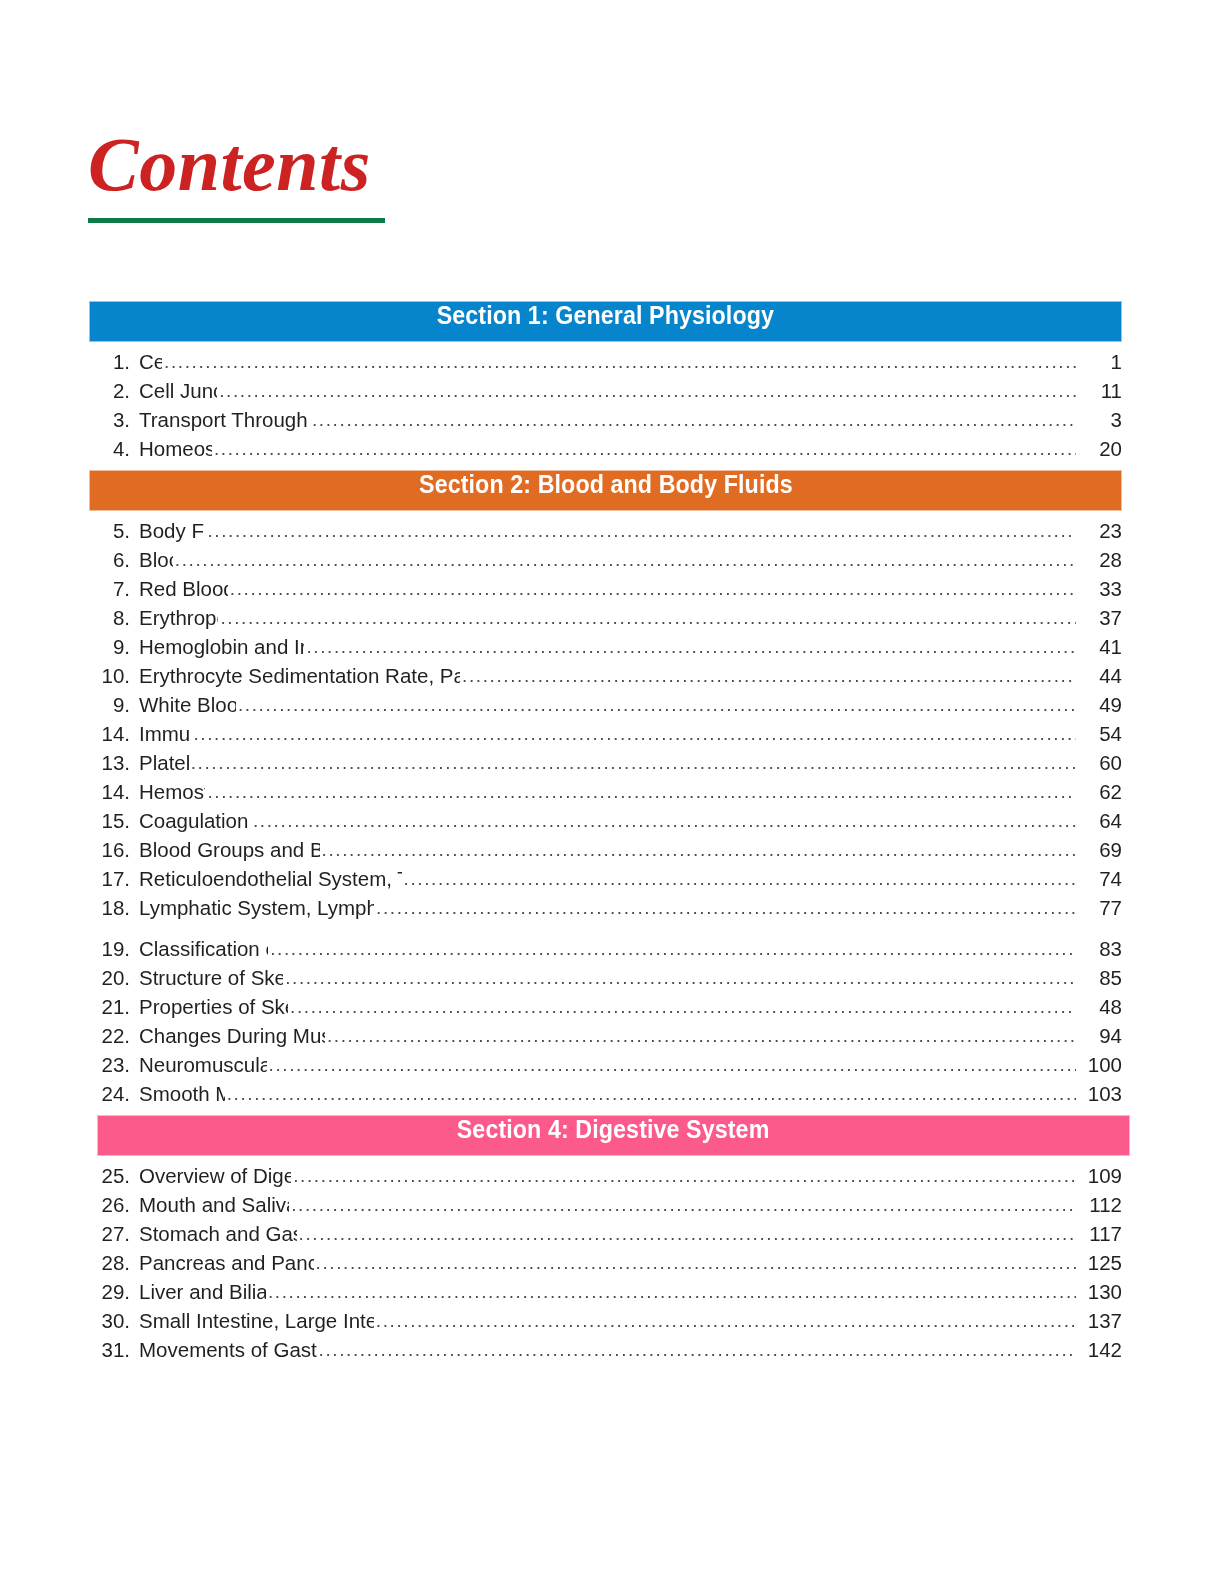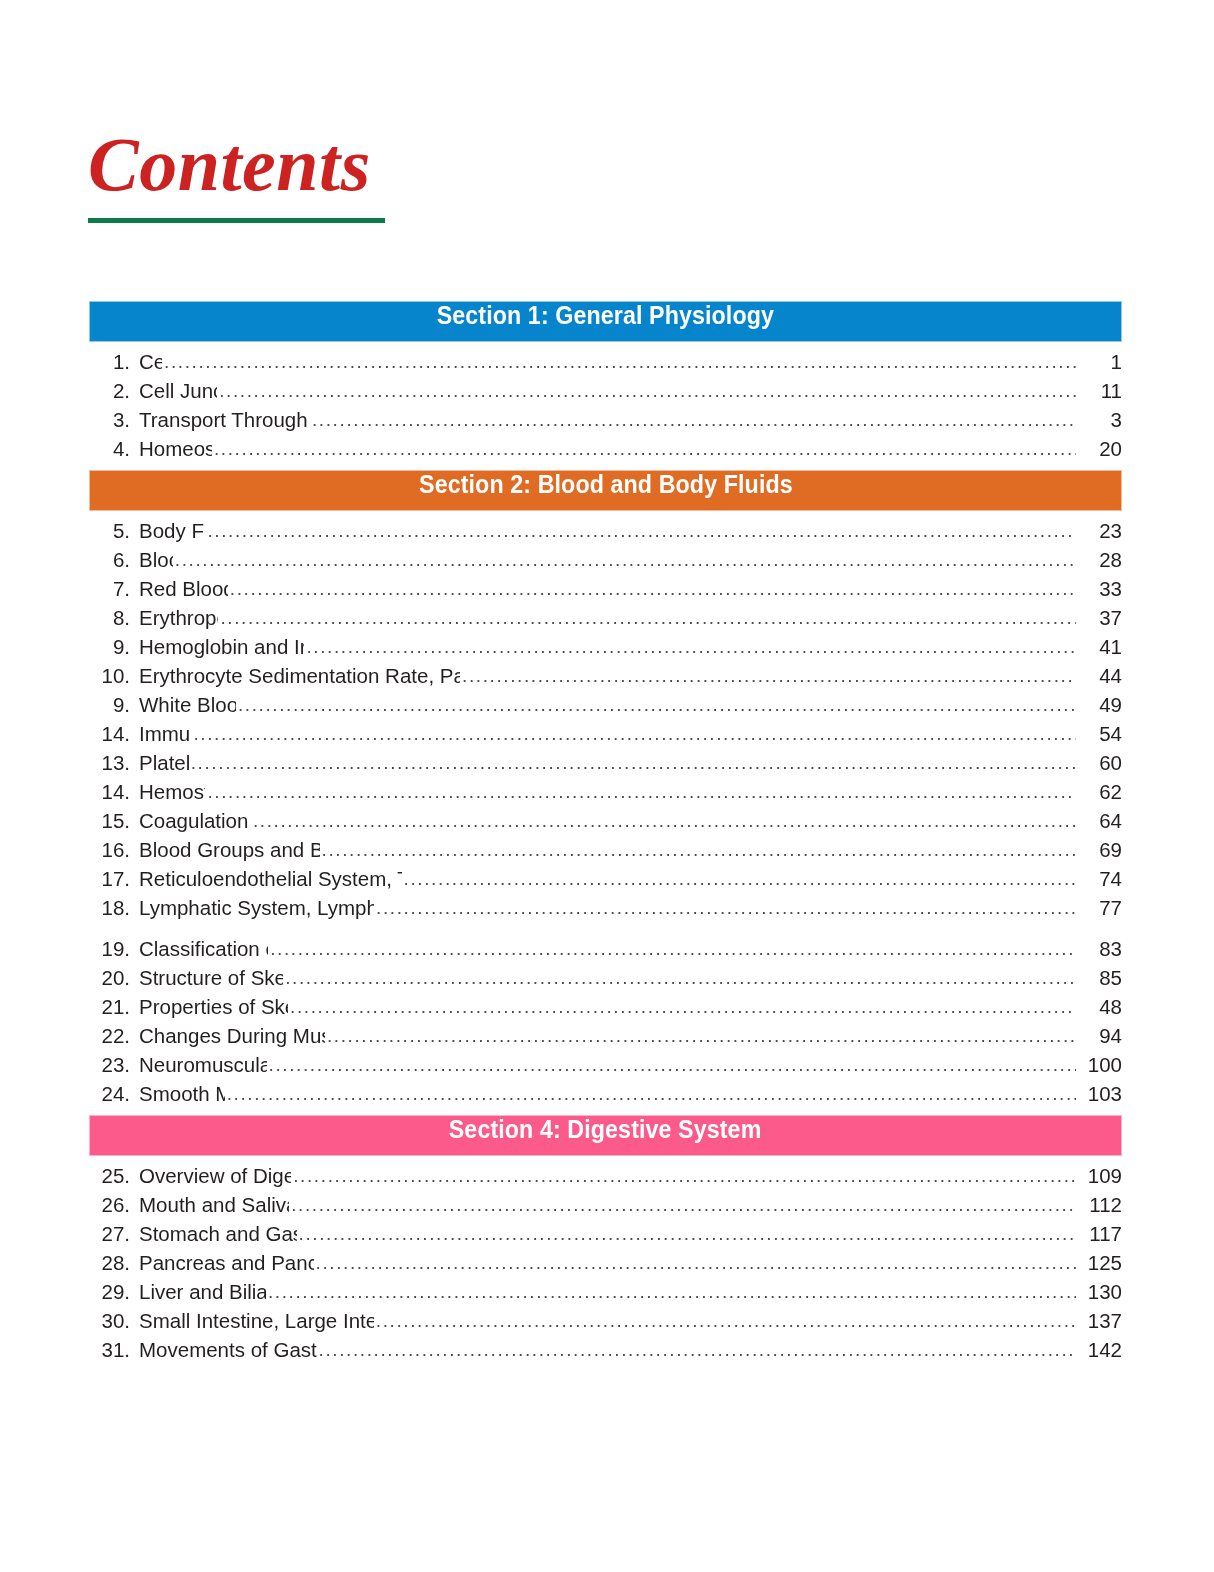--- a/index.html
+++ b/index.html
@@ -290,21 +290,21 @@
           </div>
           <div class="entry">
             <span class="entry-num">24.</span>
             <span class="entry-title">Smooth Muscle</span>
             <span class="entry-leader">...........................................................................................................................................................................................................</span>
             <span class="entry-page">103</span>
           </div>
         </div>
       </div>
       <div class="section">
-        <div class="section-bar" style="background: rgb(251, 90, 139);">
+        <div class="section-bar" style="background: rgb(251, 90, 139); margin-left: 8px;">
           <div class="section-bar-label">Section 4: Digestive System</div>
         </div>
         <div class="entries">
           <div class="entry">
             <span class="entry-num">25.</span>
             <span class="entry-title">Overview of Digestive System</span>
             <span class="entry-leader">...........................................................................................................................................................................................................</span>
             <span class="entry-page">109</span>
           </div>
           <div class="entry">

